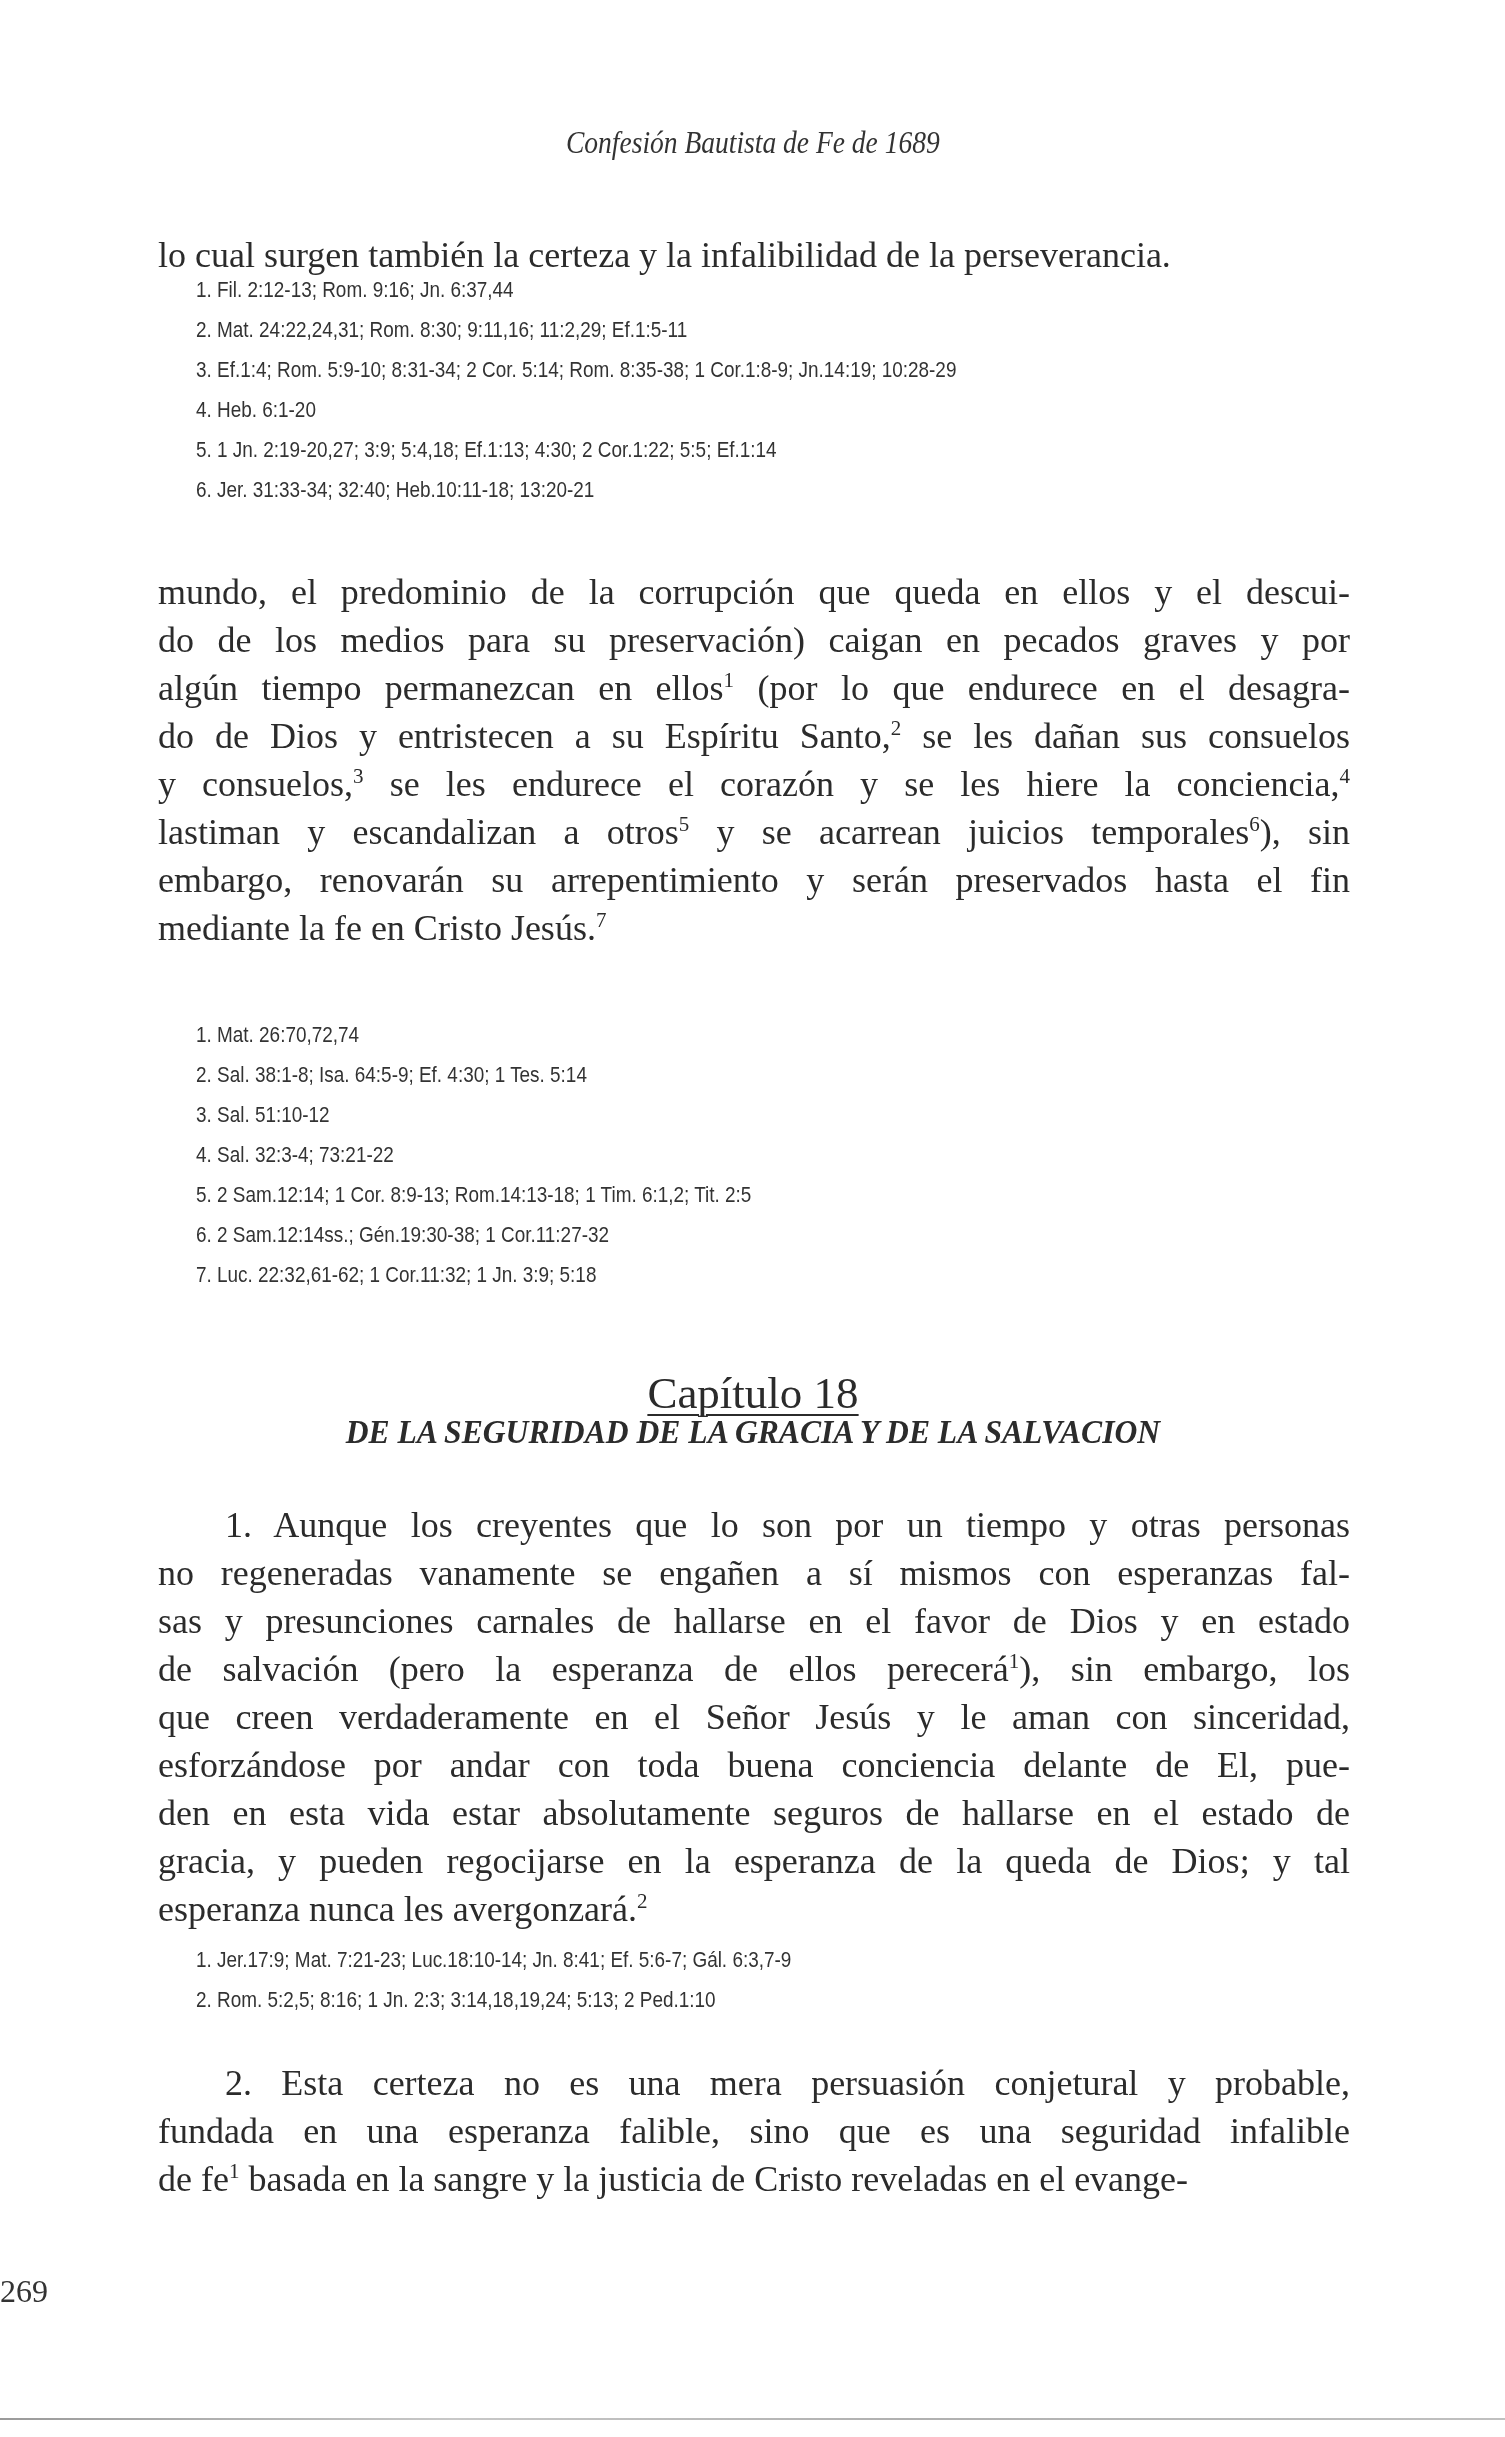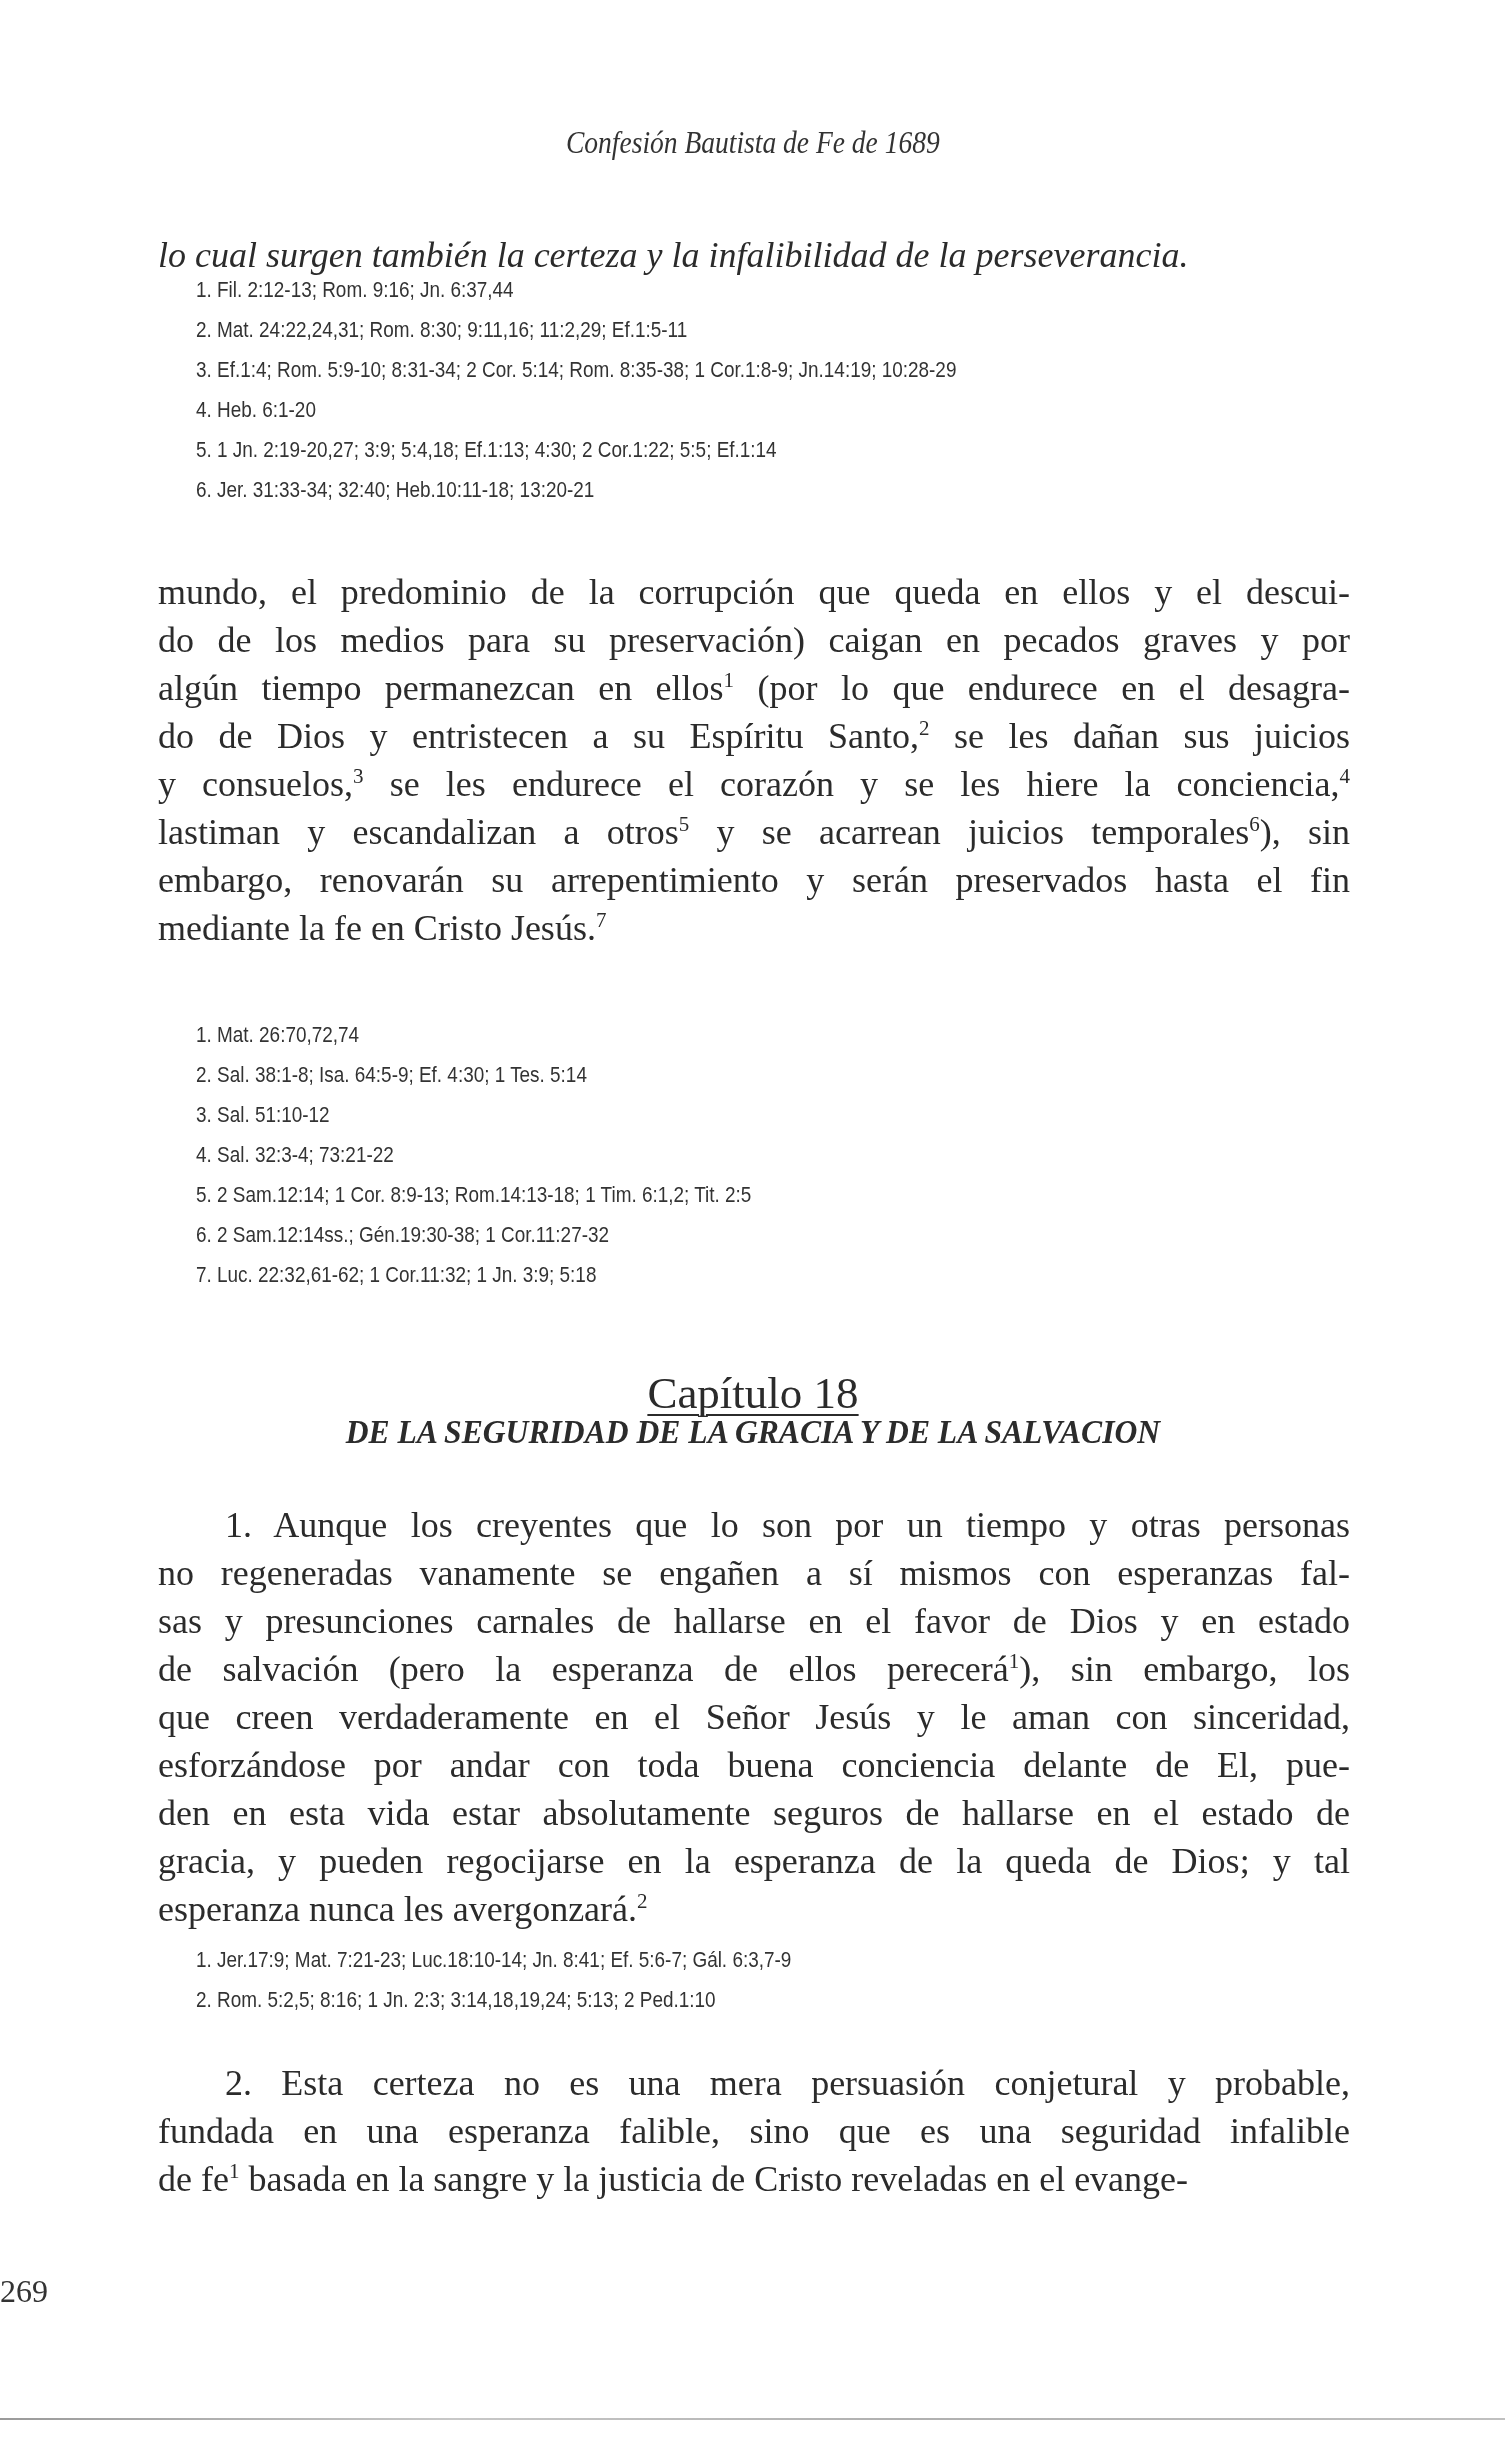--- a/index.html
+++ b/index.html
@@ -44,37 +44,37 @@
     background: linear-gradient(to right, #9a9a9a, #c8c8c8 30%, #b0b0b0 60%, #c0c0c0);
   }
 </style>
 </head>
 <body>
 
 <div class="page">
 
   <div class="running-head">Confesión Bautista de Fe de 1689</div>
 
-  <div class="body-text" style="top:187px;font-style:italic;">
+  <div class="body-text" style="top:187px;">
     <span class="line last">lo cual surgen también la certeza y la infalibilidad de la perseverancia.</span>
   </div>
   <div class="fn-list" style="top:226px;">
     <span class="fn-item">1. Fil. 2:12-13; Rom. 9:16; Jn. 6:37,44</span>
     <span class="fn-item">2. Mat. 24:22,24,31; Rom. 8:30; 9:11,16; 11:2,29; Ef.1:5-11</span>
     <span class="fn-item">3. Ef.1:4; Rom. 5:9-10; 8:31-34; 2 Cor. 5:14; Rom. 8:35-38; 1 Cor.1:8-9; Jn.14:19; 10:28-29</span>
     <span class="fn-item">4. Heb. 6:1-20</span>
     <span class="fn-item">5. 1 Jn. 2:19-20,27; 3:9; 5:4,18; Ef.1:13; 4:30; 2 Cor.1:22; 5:5; Ef.1:14</span>
     <span class="fn-item">6. Jer. 31:33-34; 32:40; Heb.10:11-18; 13:20-21</span>
   </div>
 
   <div class="body-text" style="top:524px;">
       <span class="line"><span>mundo, el predominio de la corrupción que queda en ellos y el descui-</span></span>
       <span class="line"><span>do de los medios para su preservación) caigan en pecados graves y por</span></span>
       <span class="line"><span>algún tiempo permanezcan en ellos</span><sup>1</sup><span> (por lo que endurece en el desagra-</span></span>
-      <span class="line"><span>do de Dios y entristecen a su Espíritu Santo,</span><sup>2</sup><span> se les dañan sus juicios</span></span>
+      <span class="line"><span>do de Dios y entristecen a su Espíritu Santo,</span><sup>2</sup><span> se les dañan sus consuelos</span></span>
       <span class="line"><span>y consuelos,</span><sup>3</sup><span> se les endurece el corazón y se les hiere la conciencia,</span><sup>4</sup></span>
       <span class="line"><span>lastiman y escandalizan a otros</span><sup>5</sup><span> y se acarrean juicios temporales</span><sup>6</sup><span>), sin</span></span>
       <span class="line"><span>embargo, renovarán su arrepentimiento y serán preservados hasta el fin</span></span>
       <span class="line last"><span>mediante la fe en Cristo Jesús.</span><sup>7</sup></span>
     </div>
   <div class="fn-list" style="top:971px;">
     <span class="fn-item">1. Mat. 26:70,72,74</span>
     <span class="fn-item">2. Sal. 38:1-8; Isa. 64:5-9; Ef. 4:30; 1 Tes. 5:14</span>
     <span class="fn-item">3. Sal. 51:10-12</span>
     <span class="fn-item">4. Sal. 32:3-4; 73:21-22</span>

